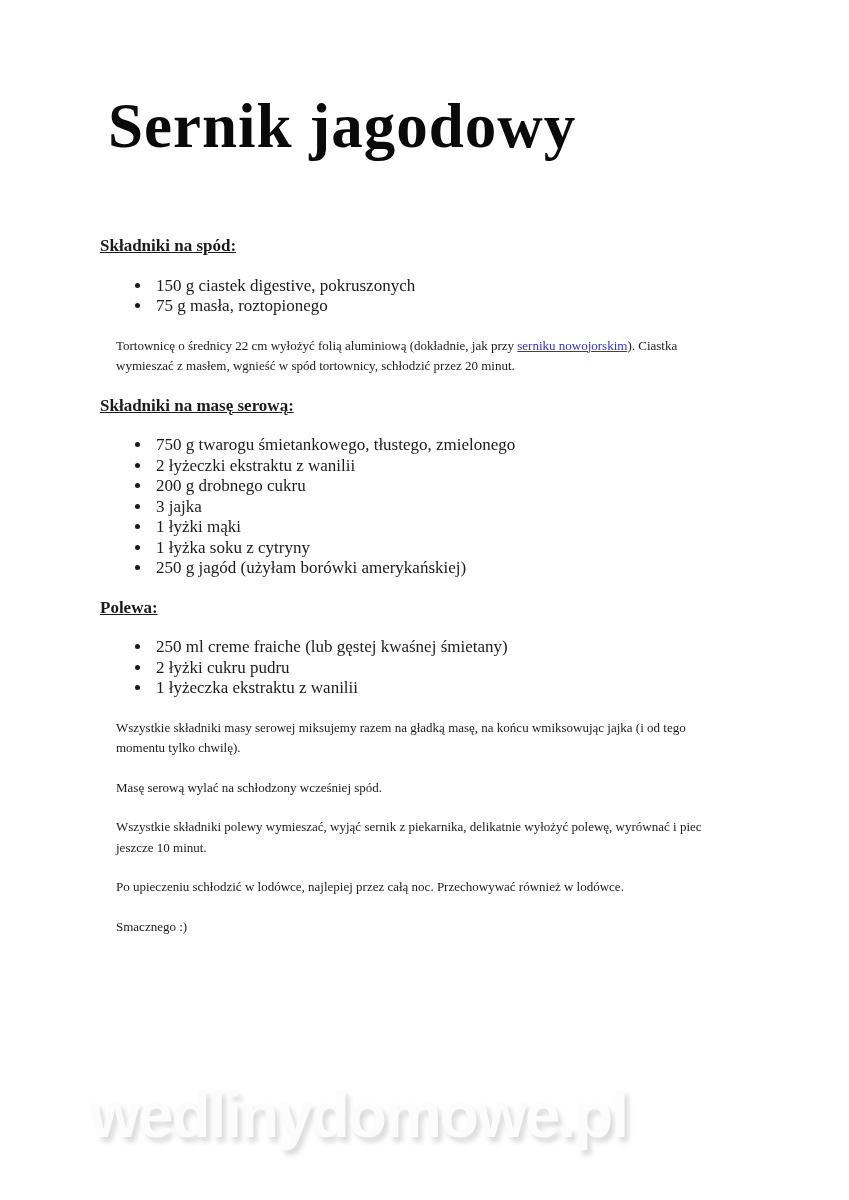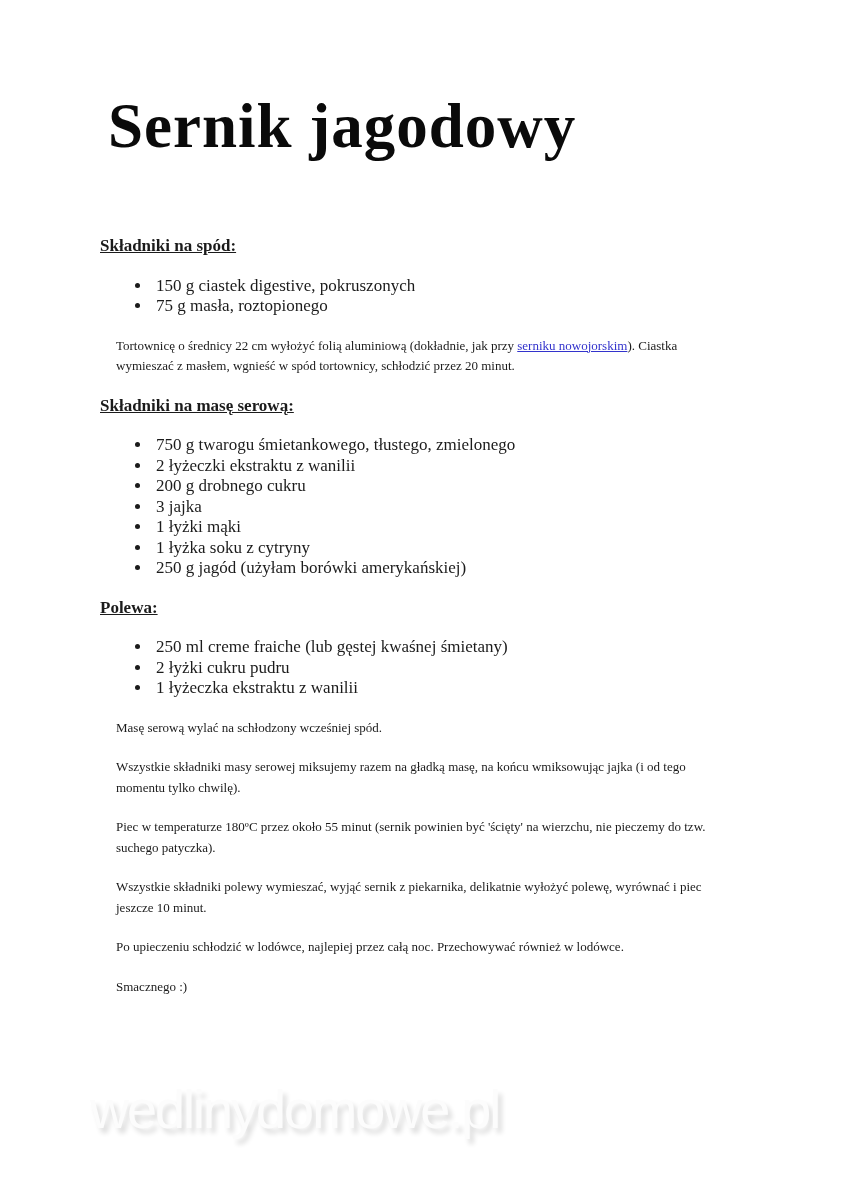--- a/index.html
+++ b/index.html
@@ -51,22 +51,22 @@
   a.inline-link {
     color: #3333cc;
     text-decoration: underline;
     cursor: pointer;
   }
   .watermark {
     position: absolute;
     left: 90px;
     top: 1078px;
     font-family: "Liberation Sans", sans-serif;
-    font-weight: normal;
-    font-size: 54px;
+    font-weight: bold;
+    font-size: 64px;
     letter-spacing: -2px;
     white-space: nowrap;
     color: #fcfcfc;
     text-shadow: 4px 5px 5px #dcdcdc;
     pointer-events: none;
   }
 </style>
 </head>
 <body>
 
@@ -96,23 +96,22 @@
   </ul>
 
   <h2 class="section-heading">Polewa:</h2>
 
   <ul class="ingredient-list">
     <li>250 ml creme fraiche (lub gęstej kwaśnej śmietany)</li>
     <li>2 łyżki cukru pudru</li>
     <li>1 łyżeczka ekstraktu z wanilii</li>
   </ul>
 
+  <p class="body-paragraph">Wszystkie składniki masy serowej miksujemy razem na gładką masę, na końcu wmiksowując jajka (i od tego momentu tylko chwilę).</p>
   <p class="body-paragraph">Masę serową wylać na schłodzony wcześniej spód.</p>
-  <p class="body-paragraph">Wszystkie składniki masy serowej miksujemy razem na gładką masę, na końcu wmiksowując jajka (i od tego momentu tylko chwilę).</p>
-  <p class="body-paragraph">Piec w temperaturze 180ºC przez około 55 minut (sernik powinien być 'ścięty' na wierzchu, nie pieczemy do tzw. suchego patyczka).</p>
   <p class="body-paragraph">Wszystkie składniki polewy wymieszać, wyjąć sernik z piekarnika, delikatnie wyłożyć polewę, wyrównać i piec jeszcze 10 minut.</p>
   <p class="body-paragraph">Po upieczeniu schłodzić w lodówce, najlepiej przez całą noc. Przechowywać również w lodówce.</p>
 
   <p class="body-paragraph">Smacznego :)</p>
 
 </div>
 
 <div class="watermark">wedlinydomowe.pl</div>
 
 </body></html>

